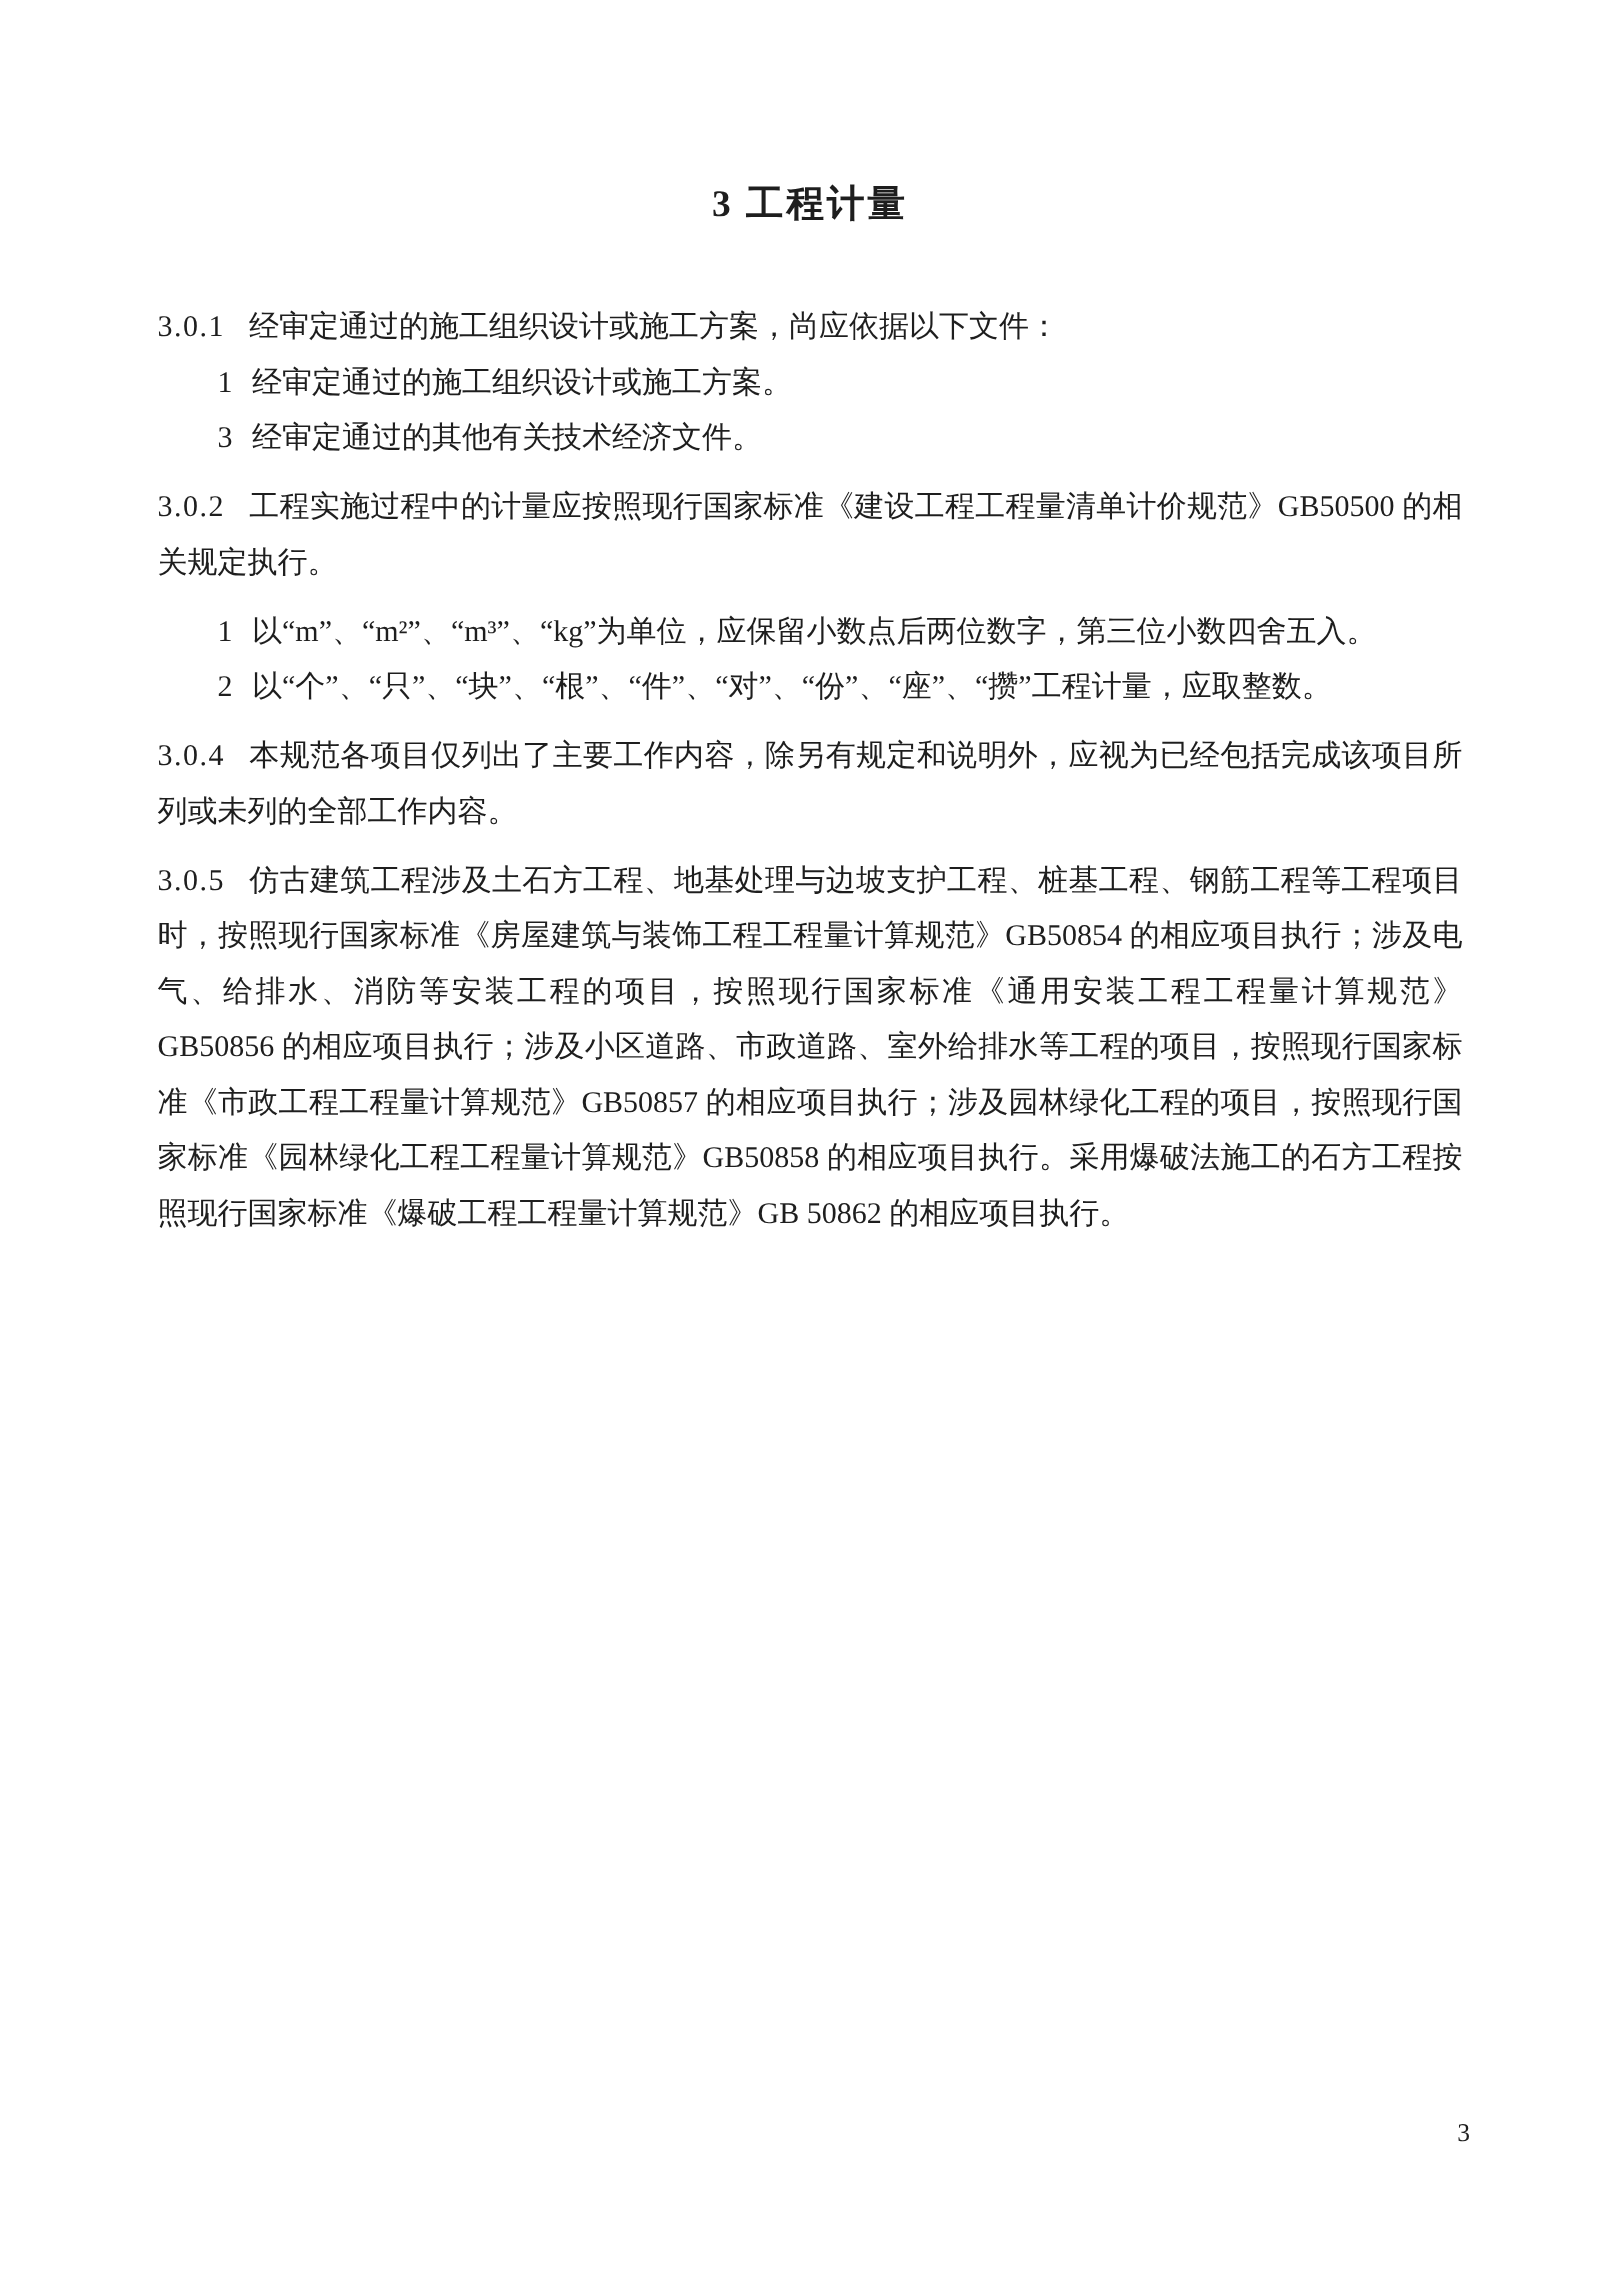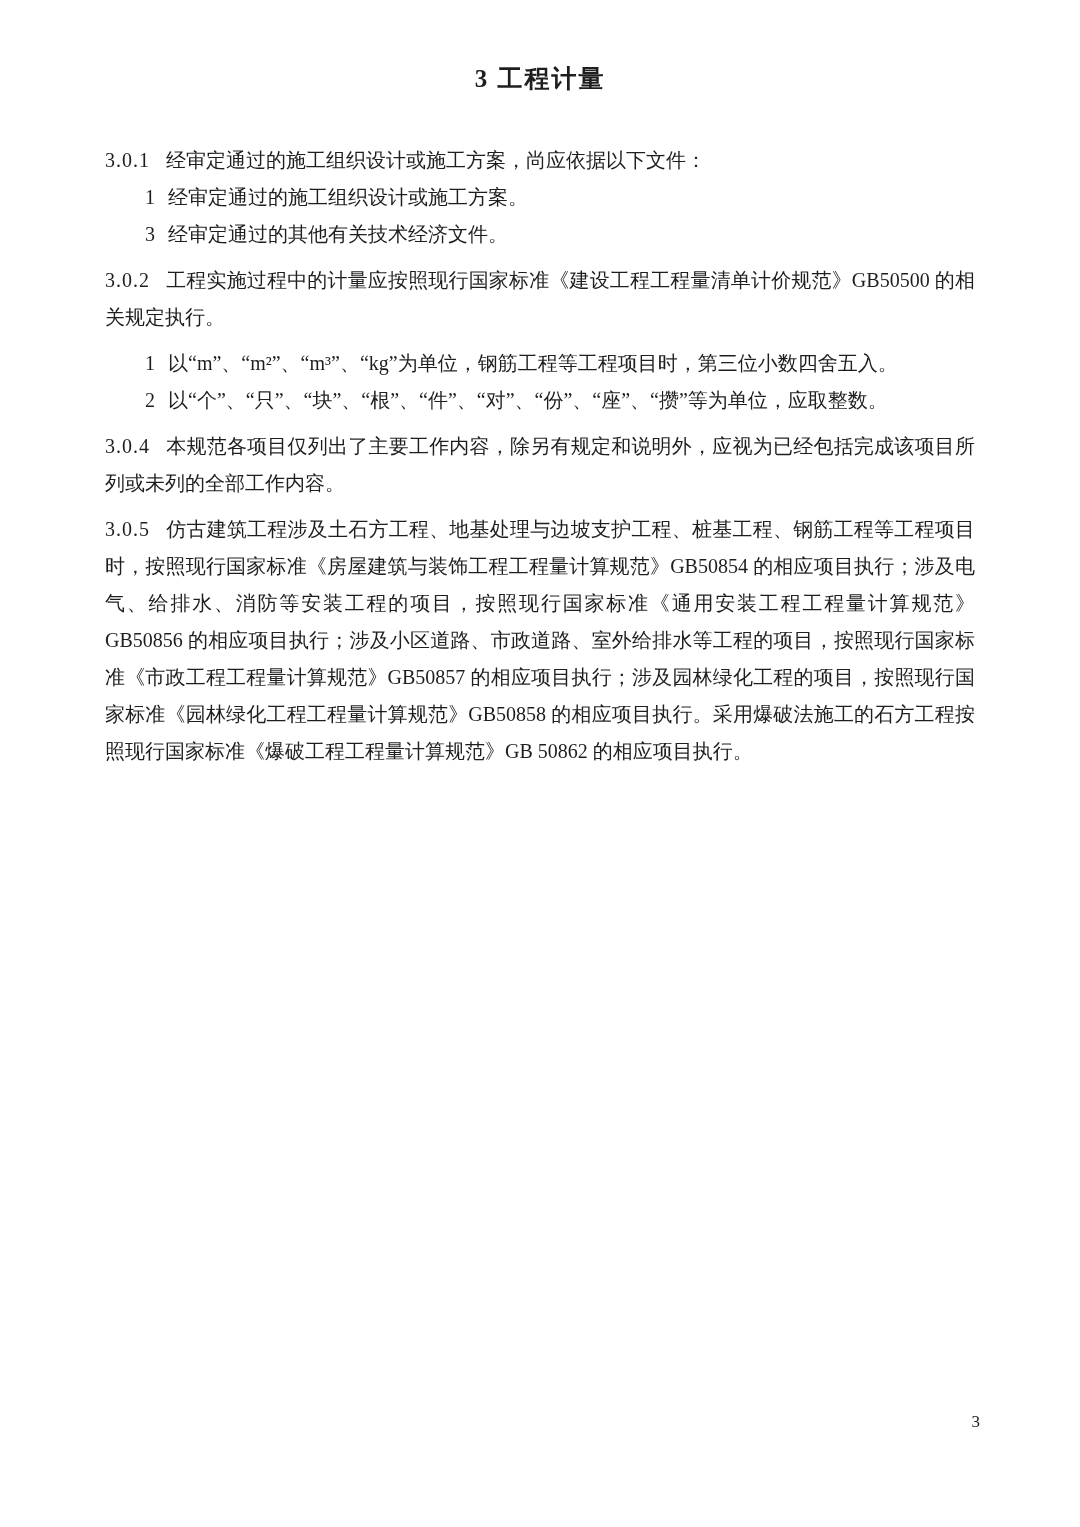--- a/index.html
+++ b/index.html
@@ -5,21 +5,21 @@
     * { box-sizing: border-box; }
     html, body { margin: 0; padding: 0; background: #ffffff; }
     .page {
       position: relative;
       width: 1080px;
       height: 1527px;
       margin: 0 auto;
       background: #ffffff;
       color: #1e1e1e;
       font-family: "Liberation Serif", "DejaVu Serif", serif;
-      padding: 62px 105px 0 105px;
+      padding: 120px 105px 0 105px;
       overflow: hidden;
     }
     .doc-title {
       margin: 0 0 46px 0;
       text-align: center;
       font-size: 25px;
       line-height: 34px;
       font-weight: 700;
       letter-spacing: 2px;
     }
@@ -62,22 +62,22 @@
     <p class="para intro"><span class="clause-num">3.0.1</span><span>经审定通过的施工组织设计或施工方案，尚应依据以下文件：</span></p>
     <p class="para item"><span class="item-num">1</span><span>经审定通过的施工组织设计或施工方案。</span></p>
     <p class="para item"><span class="item-num">3</span><span>经审定通过的其他有关技术经济文件。</span></p>
   </section>
 
   <section class="clause">
     <p class="para intro"><span class="clause-num">3.0.2</span><span>工程实施过程中的计量应按照现行国家标准《建设工程工程量清单计价规范》GB50500 的相关规定执行。</span></p>
   </section>
 
   <section class="clause">
-    <p class="para item"><span class="item-num">1</span><span>以“m”、“m²”、“m³”、“kg”为单位，钢筋工程等工程项目时，第三位小数四舍五入。</span></p>
-    <p class="para item"><span class="item-num">2</span><span>以“个”、“只”、“块”、“根”、“件”、“对”、“份”、“座”、“攒”等为单位，应取整数。</span></p>
+    <p class="para item"><span class="item-num">1</span><span>以“m”、“m²”、“m³”、“kg”为单位，应保留小数点后两位数字，第三位小数四舍五入。</span></p>
+    <p class="para item"><span class="item-num">2</span><span>以“个”、“只”、“块”、“根”、“件”、“对”、“份”、“座”、“攒”工程计量，应取整数。</span></p>
   </section>
 
   <section class="clause">
     <p class="para intro"><span class="clause-num">3.0.4</span><span>本规范各项目仅列出了主要工作内容，除另有规定和说明外，应视为已经包括完成该项目所列或未列的全部工作内容。</span></p>
   </section>
 
   <section class="clause">
     <p class="para intro"><span class="clause-num">3.0.5</span><span>仿古建筑工程涉及土石方工程、地基处理与边坡支护工程、桩基工程、钢筋工程等工程项目时，按照现行国家标准《房屋建筑与装饰工程工程量计算规范》GB50854 的相应项目执行；涉及电气、给排水、消防等安装工程的项目，按照现行国家标准《通用安装工程工程量计算规范》GB50856 的相应项目执行；涉及小区道路、市政道路、室外给排水等工程的项目，按照现行国家标准《市政工程工程量计算规范》GB50857 的相应项目执行；涉及园林绿化工程的项目，按照现行国家标准《园林绿化工程工程量计算规范》GB50858 的相应项目执行。采用爆破法施工的石方工程按照现行国家标准《爆破工程工程量计算规范》GB 50862 的相应项目执行。</span></p>
   </section>
 

